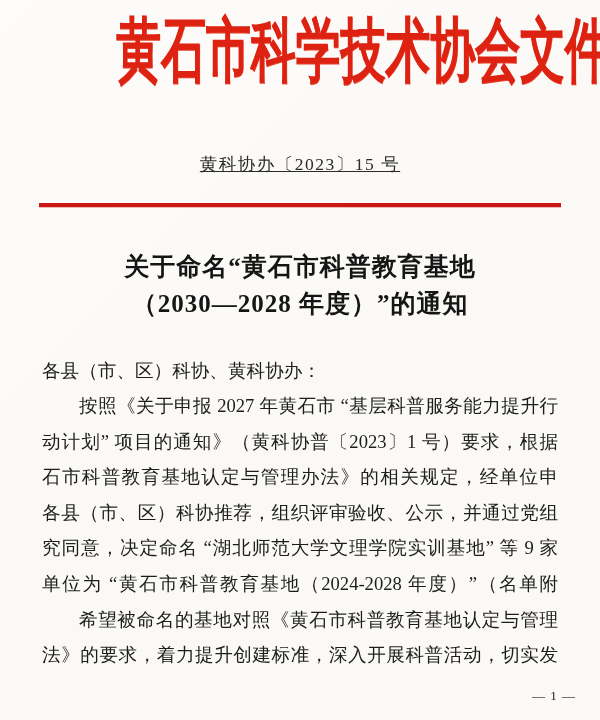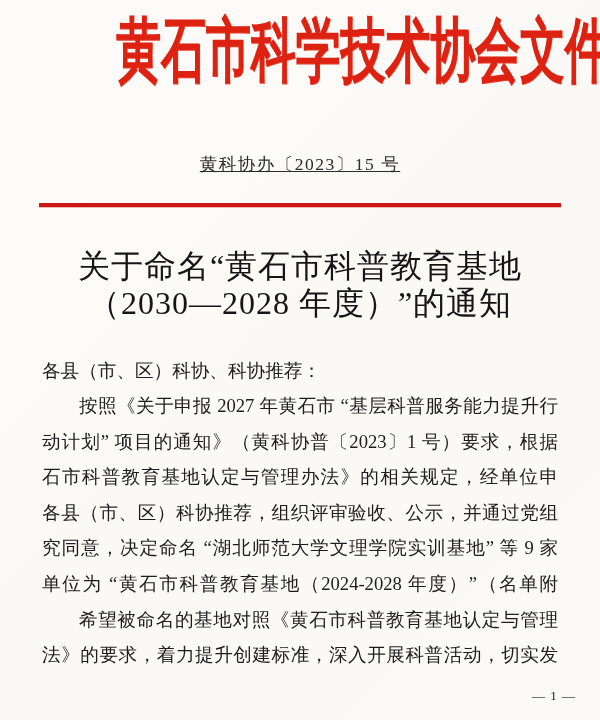--- a/index.html
+++ b/index.html
@@ -51,23 +51,23 @@
   .red-rule {
     margin: 27px 39px 0 39px;
     height: 3.5px;
     background: #cd1717;
     border-bottom: 1px solid #f0b9b4;
   }
   
   .doc-title {
     margin-top: 40px;
     text-align: center;
-    font-weight: normal;
+    font-weight: bold;
     color: #151515;
-    font-size: 32px;
+    font-size: 25px;
     line-height: 37px;
     letter-spacing: 1px;
   }
   
   .body-text {
     margin: 31px 42px 0 42px;
     color: #1d1d1d;
     font-size: 18.6px;
   }
   .body-text .line {
@@ -108,21 +108,21 @@
 
   <div class="red-rule"></div>
 
   <div class="doc-title">
     <div>关于命名“黄石市科普教育基地</div>
     <div>（2030—2028 年度）”的通知</div>
   </div>
 
   <div class="body-text">
 
-  <div class="line">各县（市、区）科协、科协推荐：</div>
+  <div class="line">各县（市、区）科协、黄科协办：</div>
       <div class="line fill indent">按照《关于申报 2027 年黄石市 “基层科普服务能力提升行</div>
       <div class="line fill">动计划” 项目的通知》（黄科协普〔2023〕1 号）要求，根据《黄</div>
       <div class="line fill">石市科普教育基地认定与管理办法》的相关规定，经单位申报，</div>
       <div class="line fill">各县（市、区）科协推荐，组织评审验收、公示，并通过党组研</div>
       <div class="line fill">究同意，决定命名 “湖北师范大学文理学院实训基地” 等 9 家</div>
       <div class="line fill">单位为 “黄石市科普教育基地（2024-2028 年度）”（名单附后）。</div>
       <div class="line fill indent">希望被命名的基地对照《黄石市科普教育基地认定与管理办</div>
       <div class="line fill">法》的要求，着力提升创建标准，深入开展科普活动，切实发挥</div>
     </div>
 

